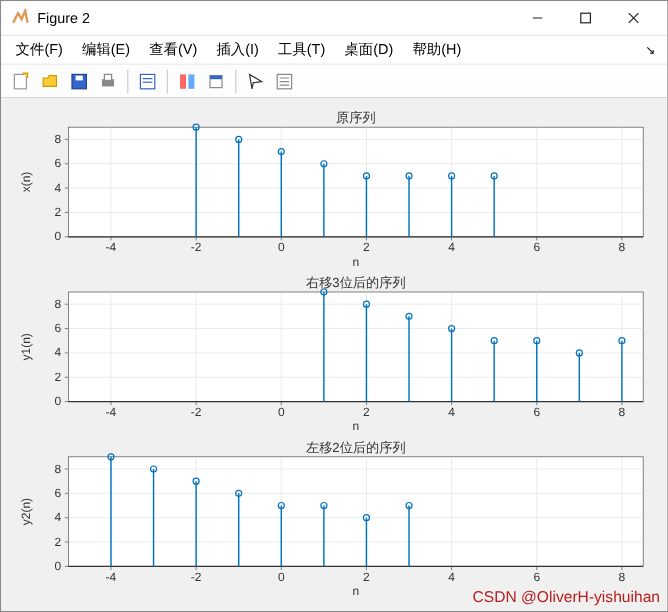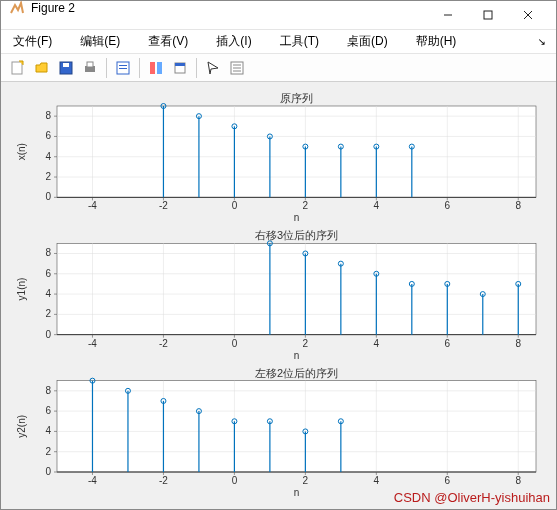--- a/index.html
+++ b/index.html
@@ -1,23 +1,23 @@
 <!DOCTYPE html>
 <html><head>
 <meta charset="utf-8">
 <style>
   * { box-sizing: border-box; margin: 0; padding: 0; }
   body { font-family: "Microsoft YaHei", sans-serif; font-size: 12px; background: #f0f0f0; width: 557px; height: 510px; overflow: hidden; }
   .window { width: 557px; height: 510px; background: #fff; border: 1px solid #888; display: flex; flex-direction: column; }
-  .titlebar { height: 30px; display: flex; padding: 0 8px; background: #fff; border-bottom: 1px solid #e5e5e5; }
+  .titlebar { height: 30px; display: flex; align-items: center; padding: 0 8px; background: #fff; border-bottom: 1px solid #e5e5e5; }
   .titlebar .icon { width: 16px; height: 16px; margin-right: 6px; }
   .titlebar .title { flex: 1; font-size: 12px; }
   .winbtns { display: flex; gap: 0; }
   .winbtn { width: 40px; height: 28px; display: flex; align-items: center; justify-content: center; }
-  .menubar { height: 26px; display: flex; align-items: center; padding: 0 6px; gap: 16px; background: #fff; border-bottom: 1px solid #e5e5e5; font-size: 12px; }
+  .menubar { height: 26px; display: flex; align-items: center; padding: 0 6px; gap: 4px; background: #fff; border-bottom: 1px solid #e5e5e5; font-size: 12px; }
   .menuitem { padding: 2px 6px; cursor: default; }
   .menubar .spacer { flex: 1; }
   .menubar .arrow { font-size: 10px; padding-right: 4px; }
   .toolbar { height: 30px; display: flex; align-items: center; padding: 2px 6px; gap: 2px; background: #fdfdfd; border-bottom: 1px solid #d0d0d0; }
   .tbtn { width: 22px; height: 22px; display: flex; align-items: center; justify-content: center; border: 1px solid transparent; }
   .tsep { width: 1px; height: 20px; background: #ccc; margin: 0 3px; }
   .figure-area { flex: 1; background: #f0f0f0; padding: 8px 6px 4px 6px; position: relative; }
   .plots { background: transparent; }
   .watermark { position: absolute; bottom: 4px; right: 6px; color: #b91c1c; font-size: 13px; pointer-events: none; }
 </style>

